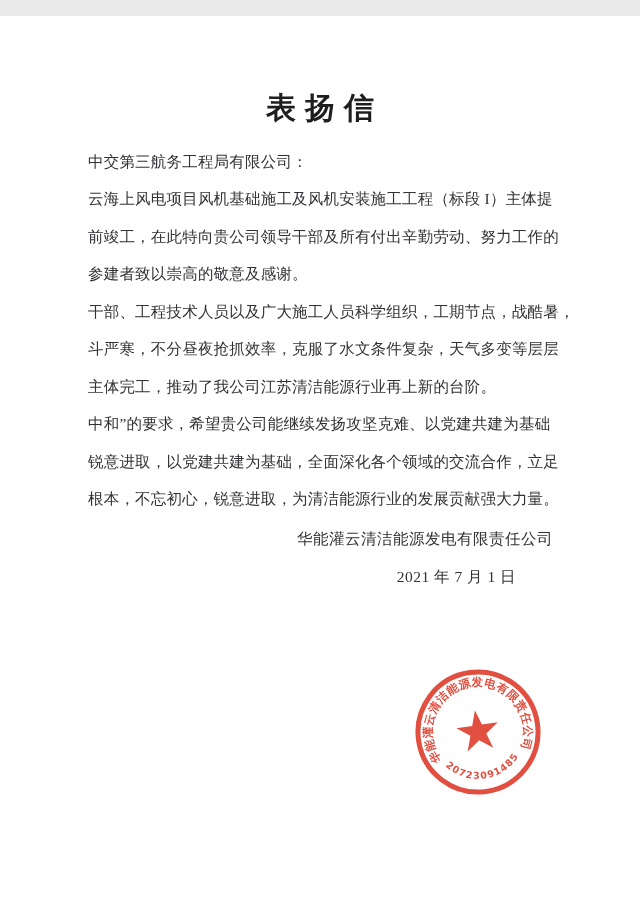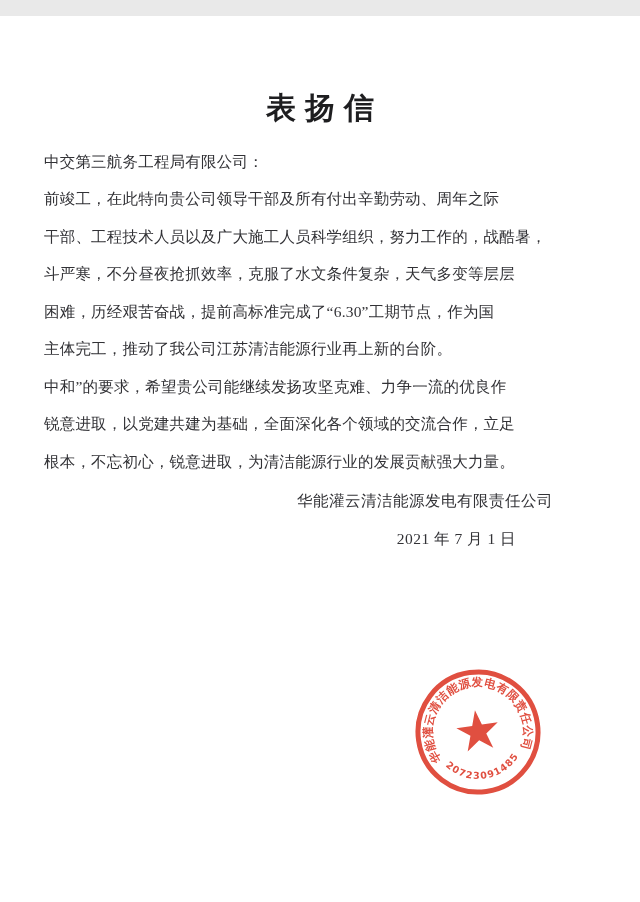--- a/index.html
+++ b/index.html
@@ -16,21 +16,21 @@
   .title {
     padding-top: 72px;
     text-align: center;
     font-size: 30px;
     font-weight: 700;
     letter-spacing: 9px;
     text-indent: 9px;
     color: #1e1e20;
   }
   .letter-body {
-    padding: 14px 86px 0 44px;
+    padding: 14px 86px 0 88px;
     font-size: 15.5px;
     line-height: 37.45px;
     letter-spacing: 0.2px;
     text-align: left;
   }
   .line { white-space: nowrap; }
   .signature-block {
     margin-top: 8px;
     padding-right: 87px;
     text-align: right;
@@ -55,26 +55,27 @@
 </style>
 </head>
 <body>
 
 <div class="page">
 
   <div class="title">表扬信</div>
 
   <div class="letter-body">
     <div class="line">中交第三航务工程局有限公司：</div>
-    <div class="line">前竣工，在此特向贵公司领导干部及所有付出辛勤劳动、周年之际</div>
-    <div class="line">干部、工程技术人员以及广大施工人员科学组织，努力工作的，战酷暑，</div>
+    <div class="line">云海上风电项目风机基础施工及风机安装施工工程（标段 I）主体提</div>
+    <div class="line">前竣工，在此特向贵公司领导干部及所有付出辛勤劳动、努力工作的</div>
+    <div class="line">参建者致以崇高的敬意及感谢。</div>
+    <div class="line">干部、工程技术人员以及广大施工人员科学组织，工期节点，战酷暑，</div>
     <div class="line">斗严寒，不分昼夜抢抓效率，克服了水文条件复杂，天气多变等层层</div>
-    <div class="line">困难，历经艰苦奋战，提前高标准完成了“6.30”工期节点，作为国</div>
     <div class="line">主体完工，推动了我公司江苏清洁能源行业再上新的台阶。</div>
-    <div class="line">中和”的要求，希望贵公司能继续发扬攻坚克难、力争一流的优良作</div>
+    <div class="line">中和”的要求，希望贵公司能继续发扬攻坚克难、以党建共建为基础</div>
     <div class="line">锐意进取，以党建共建为基础，全面深化各个领域的交流合作，立足</div>
     <div class="line">根本，不忘初心，锐意进取，为清洁能源行业的发展贡献强大力量。</div>
   </div>
 
   <div class="signature-block">
     <div class="sig-company">华能灌云清洁能源发电有限责任公司</div>
     <div class="sig-date">2021 年 7 月 1 日</div>
   </div>
 
   <svg class="stamp" viewBox="-70 -70 140 140" xmlns="http://www.w3.org/2000/svg">

